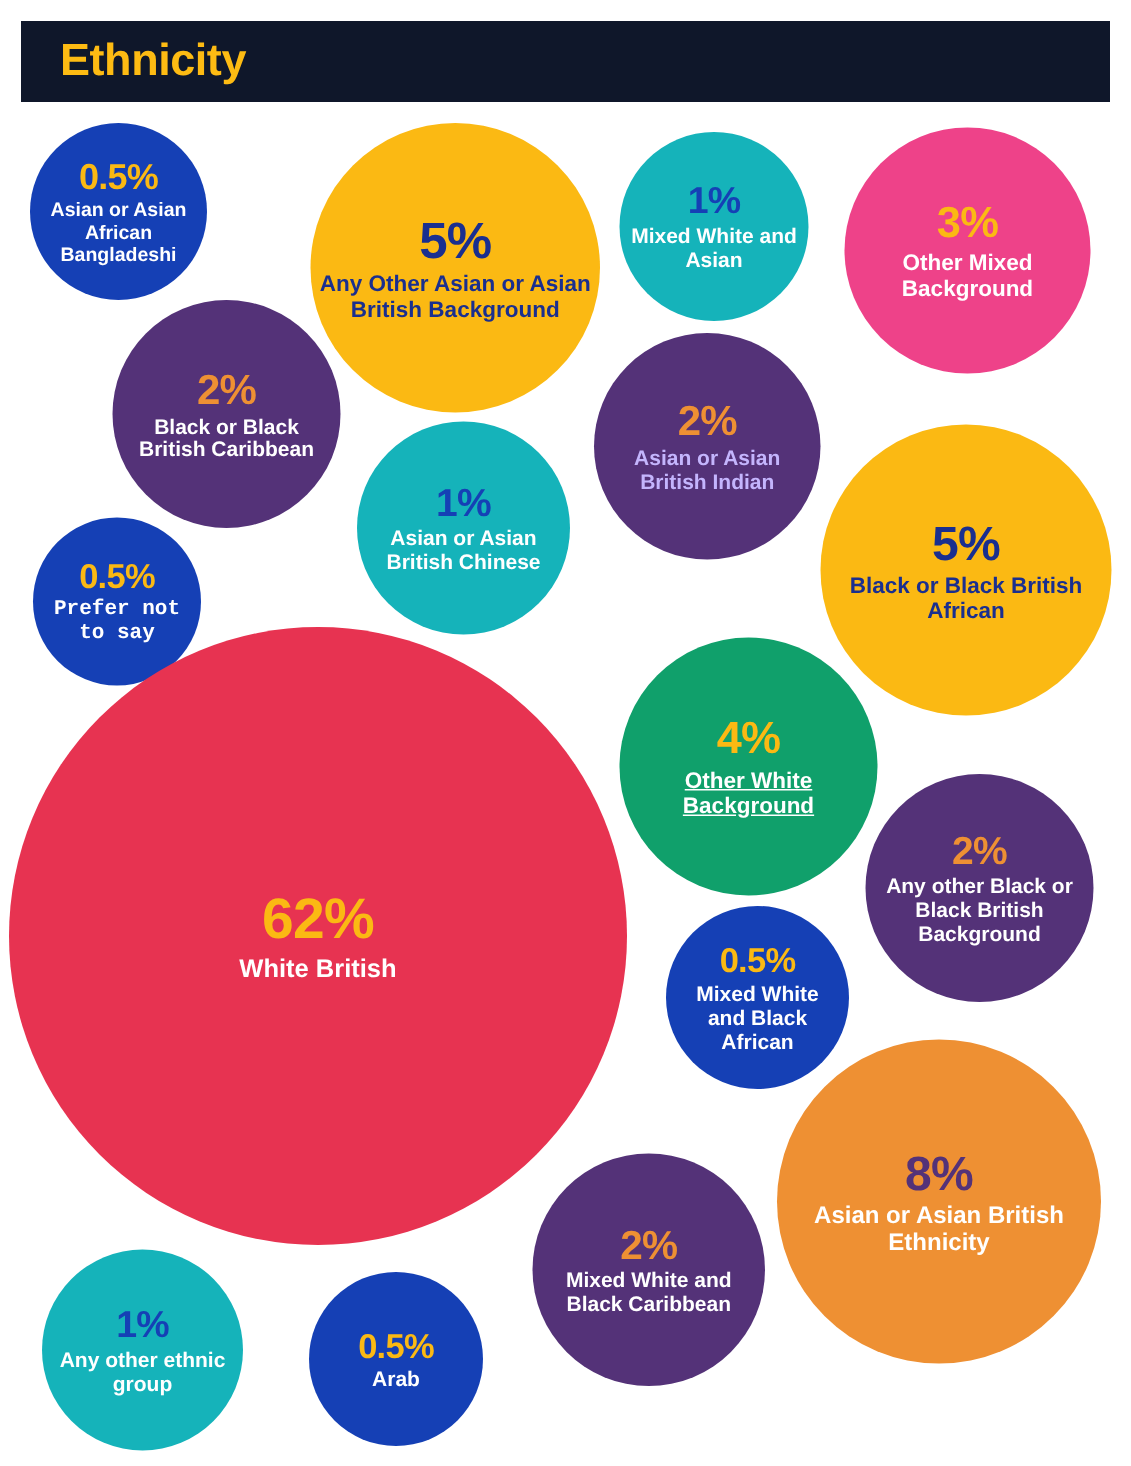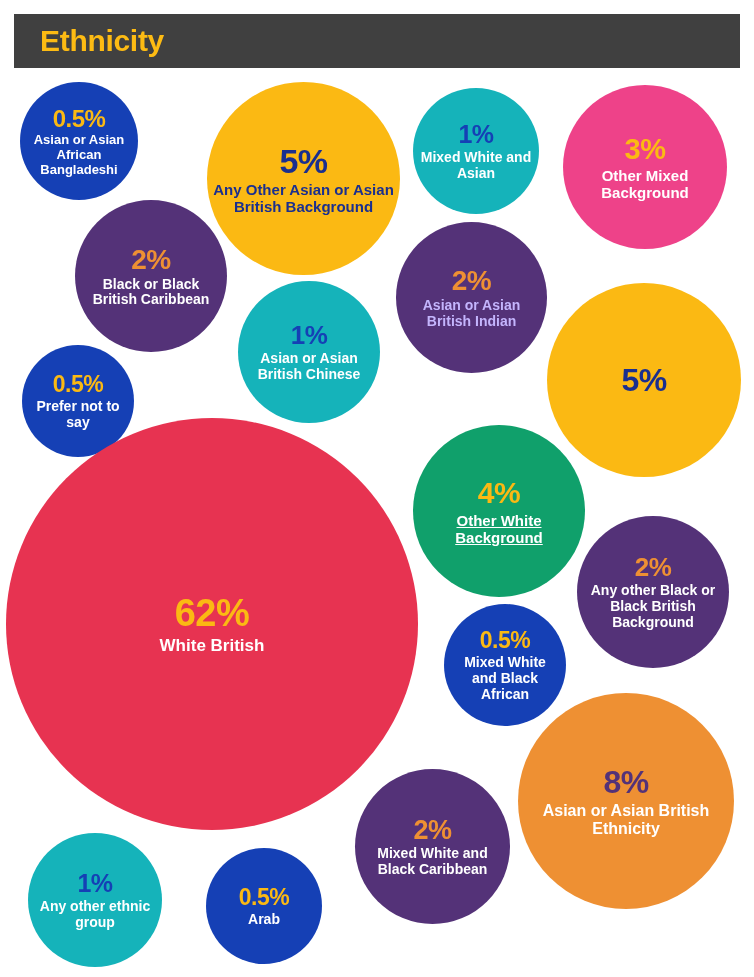--- a/index.html
+++ b/index.html
@@ -17,21 +17,21 @@
     background: #ffffff;
     overflow: hidden;
   }
   
   #header-bar {
     position: absolute;
     left: 14px;
     top: 14px;
     width: 726px;
     height: 54px;
-    background: #404040;
+    background: #0f172a;
   }
   #header-title {
     position: absolute;
     left: 26px;
     top: 50%;
     transform: translateY(-50%);
     font-size: 30px;
     font-weight: 700;
     letter-spacing: -0.3px;
     color: #fdbb13;
@@ -94,24 +94,25 @@
       <div class="bubble" style="left: 396px; top: 222px; width: 151px; height: 151px; background: rgb(84, 50, 120);">
         <span class="pct" style="color: rgb(238, 144, 51); font-size: 28px;">2%</span>
         <span class="lbl" style="color: #c4b5fd; font-size: 14px;">Asian or Asian British Indian</span>
       </div>
       <div class="bubble" style="left: 238px; top: 281px; width: 142px; height: 142px; background: rgb(21, 179, 186);">
         <span class="pct" style="color: rgb(21, 64, 181); font-size: 26px;">1%</span>
         <span class="lbl" style="color: rgb(255, 255, 255); font-size: 14px;">Asian or Asian British Chinese</span>
       </div>
       <div class="bubble" style="left: 547px; top: 283px; width: 194px; height: 194px; background: rgb(251, 185, 19);">
         <span class="pct" style="color: rgb(26, 47, 143); font-size: 32px;">5%</span>
+        <span class="lbl" style="color: rgb(26, 47, 143); font-size: 15px;">Black or Black British African</span>
       </div>
       <div class="bubble" style="left: 22px; top: 345px; width: 112px; height: 112px; background: rgb(21, 64, 181);">
         <span class="pct" style="color: rgb(251, 185, 19); font-size: 23px;">0.5%</span>
-        <span class="lbl" style="color: rgb(255, 255, 255); font-size: 14px;">Prefer not to say</span>
+        <span class="lbl" style="color: rgb(255, 255, 255); font-size: 14px; font-family: Liberation Mono, monospace;">Prefer not to say</span>
       </div>
       <div class="bubble" style="left: 6px; top: 418px; width: 412px; height: 412px; background: rgb(231, 51, 81);">
         <span class="pct" style="color: rgb(251, 185, 19); font-size: 38px;">62%</span>
         <span class="lbl" style="color: rgb(255, 255, 255); font-size: 17px;">White British</span>
       </div>
       <div class="bubble" style="left: 413px; top: 425px; width: 172px; height: 172px; background: rgb(16, 160, 107);">
         <span class="pct" style="color: rgb(251, 185, 19); font-size: 30px;">4%</span>
         <span class="lbl" style="color: rgb(255, 255, 255); font-size: 15px; text-decoration: underline;">Other White Background</span>
       </div>
       <div class="bubble" style="left: 577px; top: 516px; width: 152px; height: 152px; background: rgb(84, 50, 120);">

